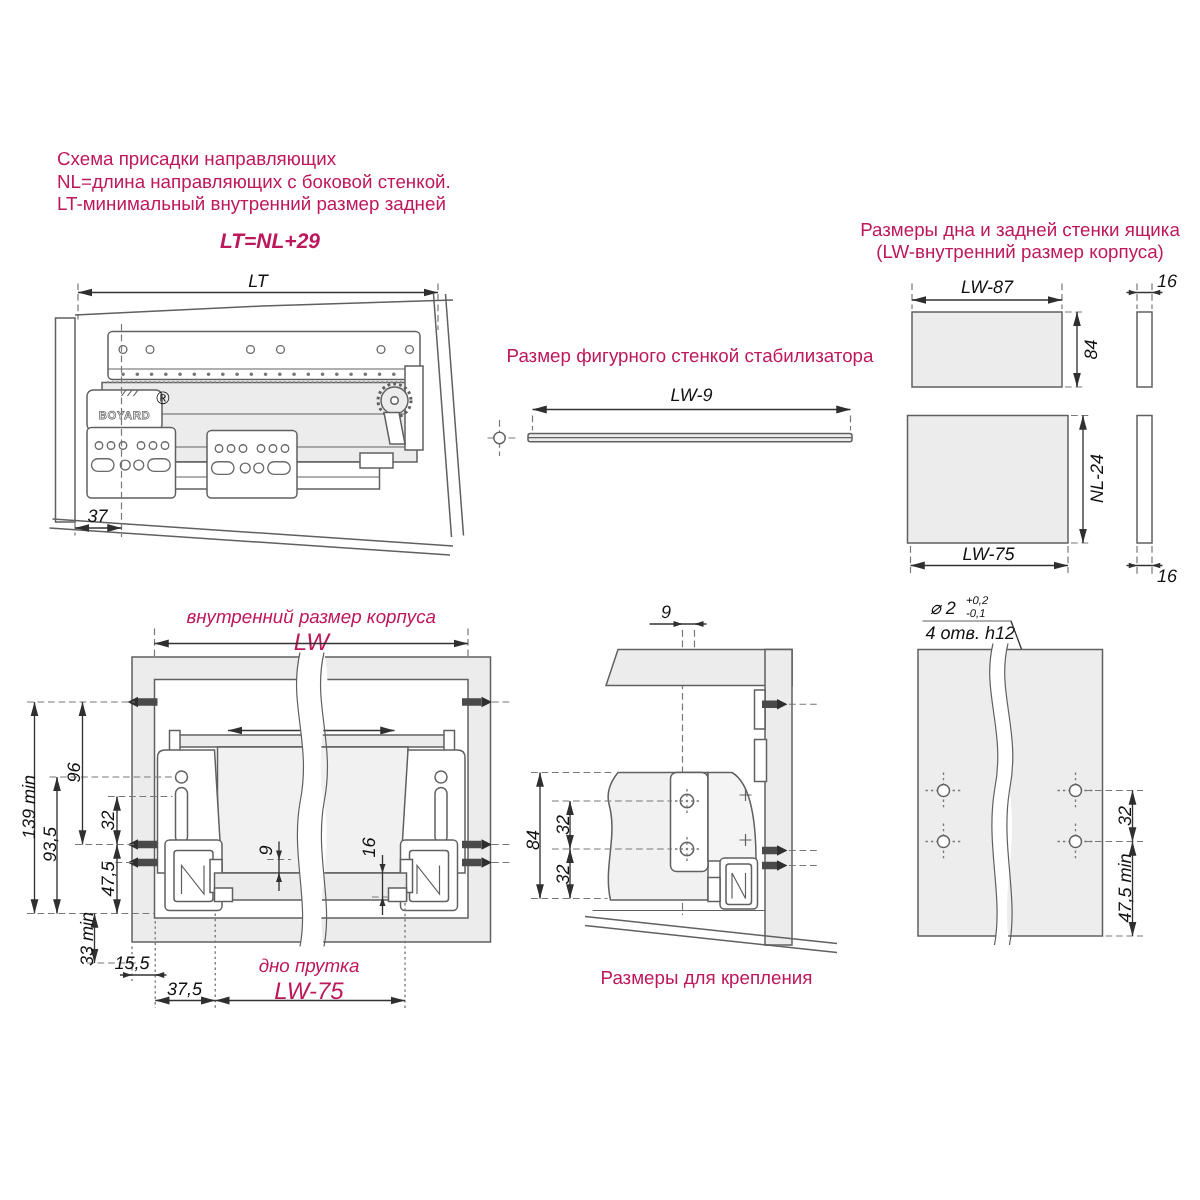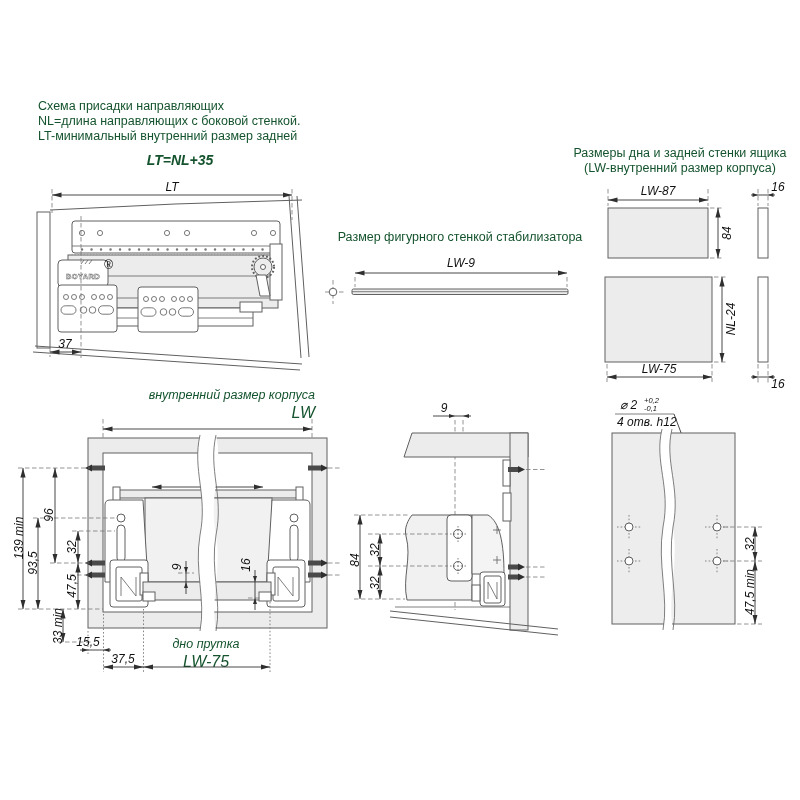--- a/index.html
+++ b/index.html
@@ -1,18 +1,18 @@
 <!DOCTYPE html>
 <html><head>
 <meta charset="utf-8">
 <style>
   html,body { margin:0; padding:0; background:#fff; }
   .page { position:relative; width:800px; height:800px; background:#fff;
           font-family:"Liberation Sans", sans-serif; color:#111; overflow:hidden; }
-  .t  { position:absolute; font-size:12.5px; line-height:1.2; color:#14532d; }
+  .t  { position:absolute; font-size:12.5px; line-height:1.2; color:#be185d; }
   .tc { text-align:center; }
   .ti { font-style:italic; }
   .formula { font-size:14px; font-style:italic; font-weight:bold; }
   .big { font-size:16px; }
   svg.draw { position:absolute; overflow:visible; }
   .s   { stroke:#606060; stroke-width:1; fill:none; }
   .s8  { stroke:#606060; stroke-width:0.8; fill:none; }
   .fw  { fill:#ffffff; stroke:#606060; stroke-width:1; }
   .fl  { fill:#ececec; stroke:#606060; stroke-width:1; }
   .fl2 { fill:#f1f1f1; stroke:#606060; stroke-width:1; }
@@ -29,21 +29,21 @@
 </head>
 <body>
 
 <div class="page">
 
   <div class="t" style="left:38px; top:99px; width:320px;">
     <div>Схема присадки направляющих</div>
     <div>NL=длина направляющих с боковой стенкой.</div>
     <div>LT-минимальный внутренний размер задней</div>
   </div>
-  <div class="t tc formula" style="left:130px; top:152px; width:100px;">LT=NL+35</div>
+  <div class="t tc formula" style="left:130px; top:152px; width:100px;">LT=NL+29</div>
 
   <svg class="draw" style="left:25px; top:180px;" width="320" height="200" viewBox="0 0 320 200">
     <defs>
       <marker id="mA" viewBox="0 0 10 6" markerWidth="10" markerHeight="6" refX="9.5" refY="3" orient="auto-start-reverse" markerUnits="userSpaceOnUse">
         <path d="M0,0.4 L9.5,3 L0,5.6 Z" fill="#2f2f2f"></path>
       </marker>
     </defs>
 
     <line class="dim" x1="27" y1="15" x2="267" y2="15" marker-start="url(#mA)" marker-end="url(#mA)"></line>
     <line class="dsh" x1="27" y1="9" x2="27" y2="33"></line>
@@ -200,21 +200,21 @@
 
     <rect class="fw" x="193" y="97" width="10" height="85"></rect>
     <line class="dsh" x1="193" y1="184" x2="193" y2="204"></line>
     <line class="dsh" x1="203" y1="184" x2="203" y2="204"></line>
     <line class="dim" x1="186" y1="197" x2="210" y2="197"></line>
     <path class="ar" d="M193,197 l-5.5,-1.9 v3.8 z"></path>
       <path class="ar" d="M203,197 l5.5,-1.9 v3.8 z"></path>
     <text x="213" y="208" text-anchor="middle">16</text>
   </svg>
 
-  <div class="t tc ti" style="left:100px; top:388px; width:215px;text-align:right;">
+  <div class="t tc ti" style="left:100px; top:404px; width:215px;">
     <div>внутренний размер корпуса</div>
     <div class="big">LW</div>
   </div>
   <div class="t tc ti" style="left:116px; top:457px; width:160px;">
     <div>длина задней стенки</div>
     <div class="big">LW-87</div>
   </div>
   <div class="t tc ti" style="left:156px; top:637px; width:100px;">
     <div>дно прутка</div>
     <div class="big">LW-75</div>
@@ -403,20 +403,21 @@
       <line class="dsh" x1="4" y1="201" x2="55" y2="201"></line>
     </g>
     <line class="dim" x1="10" y1="117" x2="10" y2="201" marker-start="url(#mE)" marker-end="url(#mE)"></line>
     <text transform="translate(9 162) rotate(-90)" text-anchor="middle">84</text>
     <line class="dim" x1="30" y1="136" x2="30" y2="168" marker-start="url(#mE)" marker-end="url(#mE)"></line>
     <text transform="translate(29 152) rotate(-90)" text-anchor="middle">32</text>
     <line class="dim" x1="30" y1="168" x2="30" y2="201" marker-start="url(#mE)" marker-end="url(#mE)"></line>
     <text transform="translate(29 185) rotate(-90)" text-anchor="middle">32</text>
   </svg>
   <div class="t tc" style="left:383px; top:645px; width:176px;">
+    <div>Размеры для крепления</div>
   </div>
 
   <svg class="draw" style="left:570px; top:392px;" width="230" height="245" viewBox="0 0 230 245">
     <defs>
       <marker id="mF" viewBox="0 0 10 6" markerWidth="10" markerHeight="6" refX="9.5" refY="3" orient="auto-start-reverse" markerUnits="userSpaceOnUse">
         <path d="M0,0.4 L9.5,3 L0,5.6 Z" fill="#2f2f2f"></path>
       </marker>
     </defs>
 
     <g>

